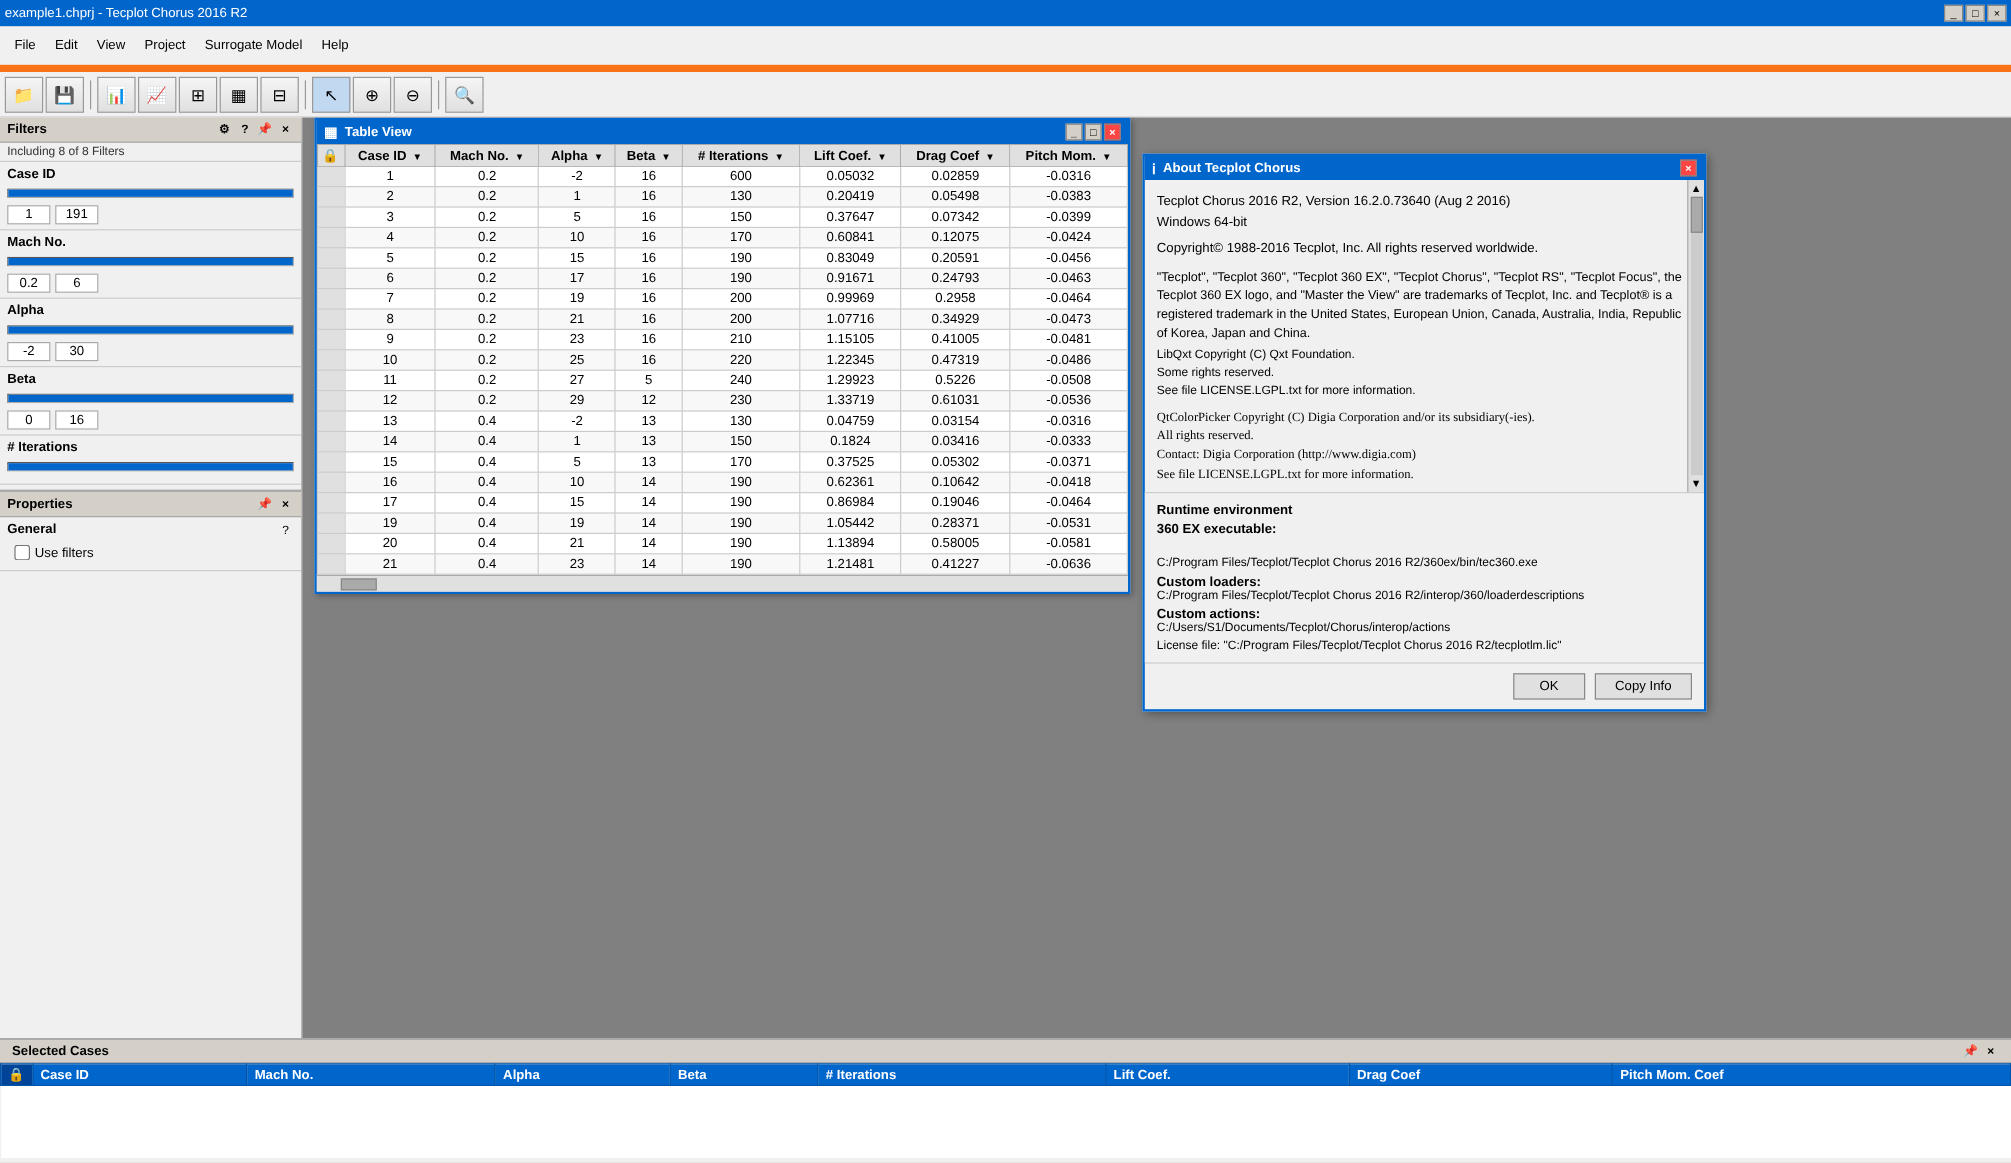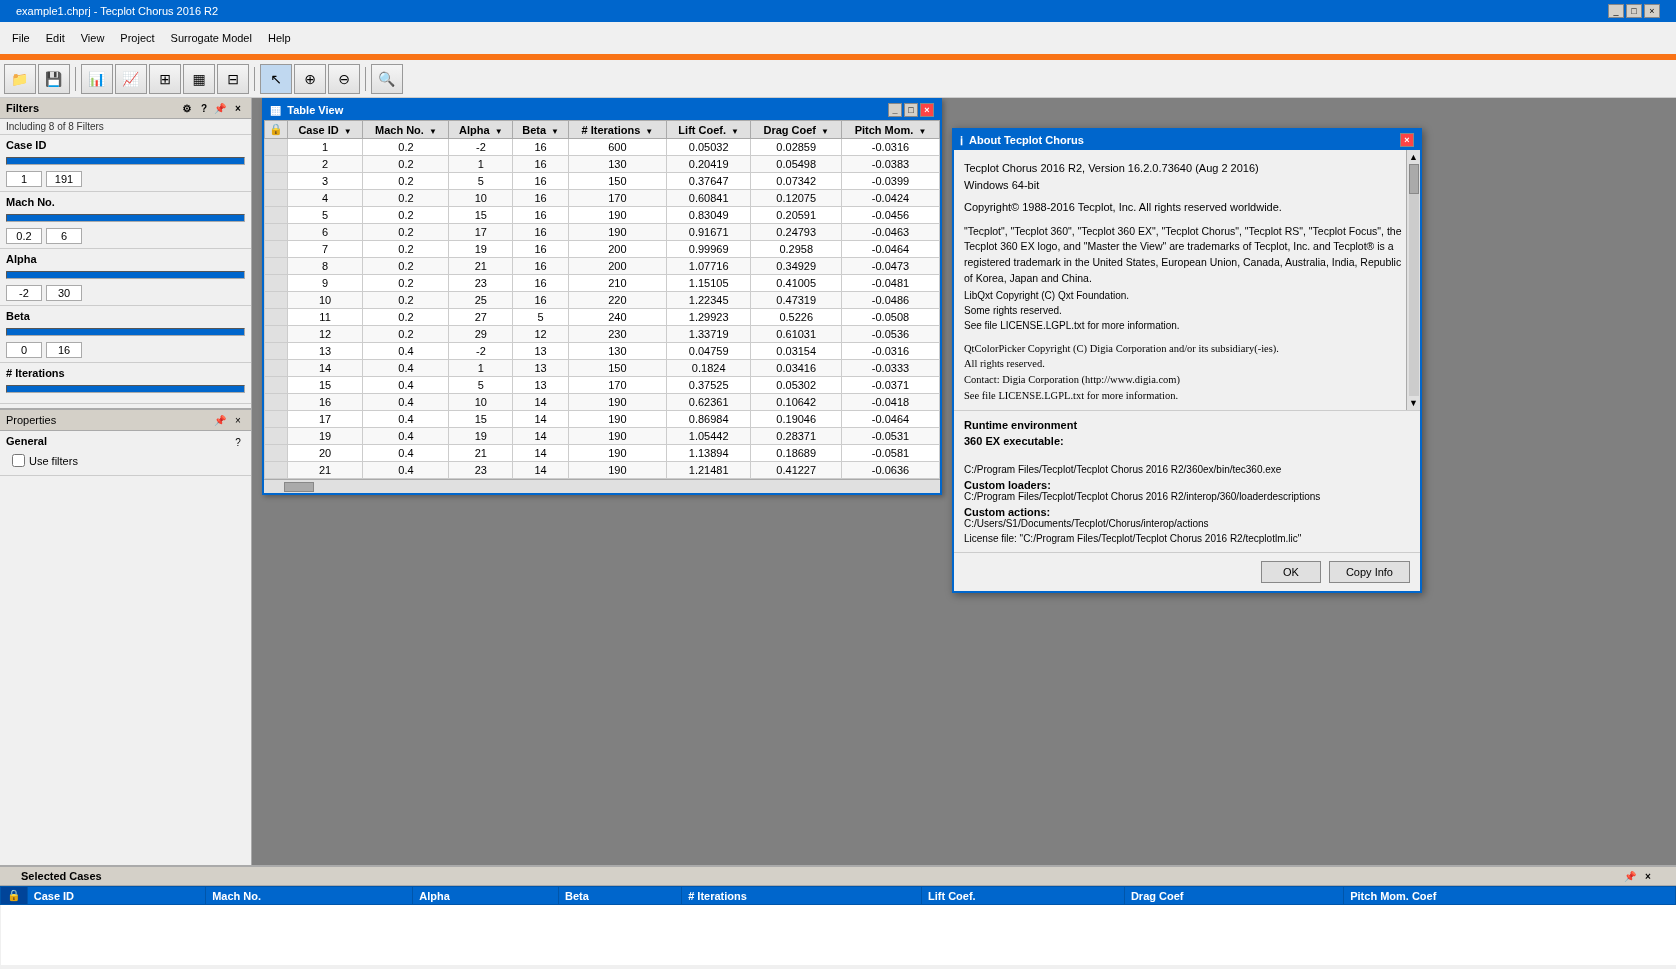--- a/index.html
+++ b/index.html
@@ -1,19 +1,19 @@
 <!DOCTYPE html>
 <html><head>
   <meta charset="utf-8">
   <style>
     * { box-sizing: border-box; margin: 0; padding: 0; }
     body { font-family: 'Segoe UI', Tahoma, sans-serif; font-size: 11px; background: #d4d0c8; overflow: hidden; width: 1676px; height: 969px; }
     
     
-    .title-bar { background: #0066cc; color: white; height: 22px; display: flex; align-items: center; padding: 0 16px; justify-content: space-between; }
+    .title-bar { background: #0066cc; color: white; height: 22px; display: flex; align-items: center; padding: 0 4px; justify-content: space-between; }
     .title-bar-buttons { display: flex; gap: 2px; }
     .title-btn { width: 16px; height: 14px; background: #d4d0c8; border: 1px solid #888; font-size: 9px; display: flex; align-items: center; justify-content: center; cursor: pointer; color: #000; }
 
     
     .menu-bar { background: #f0f0f0; height: 22px; display: flex; align-items: center; padding: 16px 4px; border-bottom: 6px solid #f97316; }
     .menu-item { padding: 2px 8px; font-size: 11px; cursor: pointer; }
 
     
     .toolbar { background: #f0f0f0; height: 38px; display: flex; align-items: center; padding: 2px 4px; border-bottom: 1px solid #ccc; gap: 2px; }
     .toolbar-btn { width: 32px; height: 30px; border: 1px solid #999; background: linear-gradient(to bottom, #f5f5f5, #e0e0e0); cursor: pointer; display: flex; align-items: center; justify-content: center; font-size: 14px; }
@@ -26,21 +26,21 @@
     .filters-panel { width: 252px; background: #f0f0f0; border-right: 1px solid #aaa; display: flex; flex-direction: column; }
     .panel-header { background: #d4d0c8; border-bottom: 1px solid #aaa; padding: 3px 6px; display: flex; align-items: center; justify-content: space-between; font-weight: bold; font-size: 11px; }
     .panel-header-icons { display: flex; gap: 3px; }
     .panel-icon { width: 14px; height: 14px; cursor: pointer; display: flex; align-items: center; justify-content: center; font-size: 10px; }
     .filters-info { font-size: 10px; padding: 2px 6px; color: #333; border-bottom: 1px solid #ccc; }
     
     .filter-section { padding: 4px 6px; border-bottom: 1px solid #ccc; }
     .filter-label { font-size: 11px; font-weight: bold; margin-bottom: 3px; }
     .filter-values { display: flex; gap: 4px; margin-top: 2px; }
     .filter-value-box { border: 1px solid #aaa; background: white; padding: 1px 4px; font-size: 11px; min-width: 36px; text-align: center; }
-    .prop-panel-header { background: #d4d0c8; border-bottom: 1px solid #aaa; padding: 3px 6px; display: flex; align-items: center; justify-content: space-between; font-weight: normal; font-size: 11px; }
+    .prop-panel-header { background: #d4d0c8; border-bottom: 1px solid #aaa; padding: 3px 6px; display: flex; align-items: center; justify-content: space-between; font-weight: bold; font-size: 11px; }
     .checkbox-row { display: flex; align-items: center; gap: 4px; padding: 4px 6px; }
 
     
     .work-area { flex: 1; background: #808080; position: relative; overflow: hidden; }
 
     
     .table-window { position: absolute; top: 0; left: 10px; width: 680px; background: #f0f0f0; border: 2px solid #0066cc; box-shadow: 2px 2px 5px rgba(0,0,0,0.3); }
     .window-title-bar { background: #0066cc; color: white; height: 20px; display: flex; align-items: center; padding: 0 6px; justify-content: space-between; font-size: 11px; font-weight: bold; }
     .window-title-icons { display: flex; gap: 2px; }
     .win-btn { width: 14px; height: 14px; background: #d4d0c8; border: 1px solid #888; font-size: 9px; display: flex; align-items: center; justify-content: center; cursor: pointer; color: #000; }
@@ -57,21 +57,21 @@
 
     
     .about-dialog { position: absolute; top: 30px; left: 700px; width: 470px; background: #f0f0f0; border: 2px solid #0066cc; box-shadow: 2px 2px 8px rgba(0,0,0,0.4); }
     .about-content { padding: 10px; font-size: 11px; line-height: 1.5; }
     .about-content-scroll { height: 260px; overflow: hidden; padding-right: 4px; }
     .about-buttons { display: flex; justify-content: flex-end; gap: 8px; padding: 8px 10px; border-top: 1px solid #ccc; }
     .dialog-btn { padding: 4px 16px; background: #e0e0e0; border: 1px solid #888; cursor: pointer; font-size: 11px; min-width: 60px; }
 
     
     .selected-cases-area { height: 120px; background: #f0f0f0; border-top: 2px solid #aaa; display: flex; flex-direction: column; }
-    .selected-cases-header { background: #d4d0c8; border-bottom: 1px solid #aaa; padding: 2px 21px; display: flex; align-items: center; justify-content: space-between; font-weight: bold; font-size: 11px; }
+    .selected-cases-header { background: #d4d0c8; border-bottom: 1px solid #aaa; padding: 2px 10px; display: flex; align-items: center; justify-content: space-between; font-weight: bold; font-size: 11px; }
     .selected-cases-table { width: 100%; border-collapse: collapse; font-size: 11px; }
     .selected-cases-table th { background: #0066cc; color: white; border: 1px solid #0055aa; padding: 2px 6px; text-align: left; font-size: 11px; }
     .selected-cases-table th:first-child { width: 20px; background: #004499; }
     .sort-indicator { font-size: 8px; margin-left: 2px; }
     .filter-range-bar { height: 8px; background: #ccc; border: 1px inset #aaa; border-radius: 1px; margin: 6px 0; position: relative; }
     .filter-range-fill { position: absolute; height: 100%; background: #0066cc; left: 0; right: 0; }
   </style>
 </head>
 <body>
 
@@ -424,21 +424,21 @@
                 <td>-0.0531</td>
               </tr>
               <tr>
                 <td class="lock-col"></td>
                 <td>20</td>
                 <td>0.4</td>
                 <td>21</td>
                 <td>14</td>
                 <td>190</td>
                 <td>1.13894</td>
-                <td>0.18689</td>
+                <td>0.58005</td>
                 <td>-0.0581</td>
               </tr>
               <tr>
                 <td class="lock-col"></td>
                 <td>21</td>
                 <td>0.4</td>
                 <td>23</td>
                 <td>14</td>
                 <td>190</td>
                 <td>1.21481</td>

